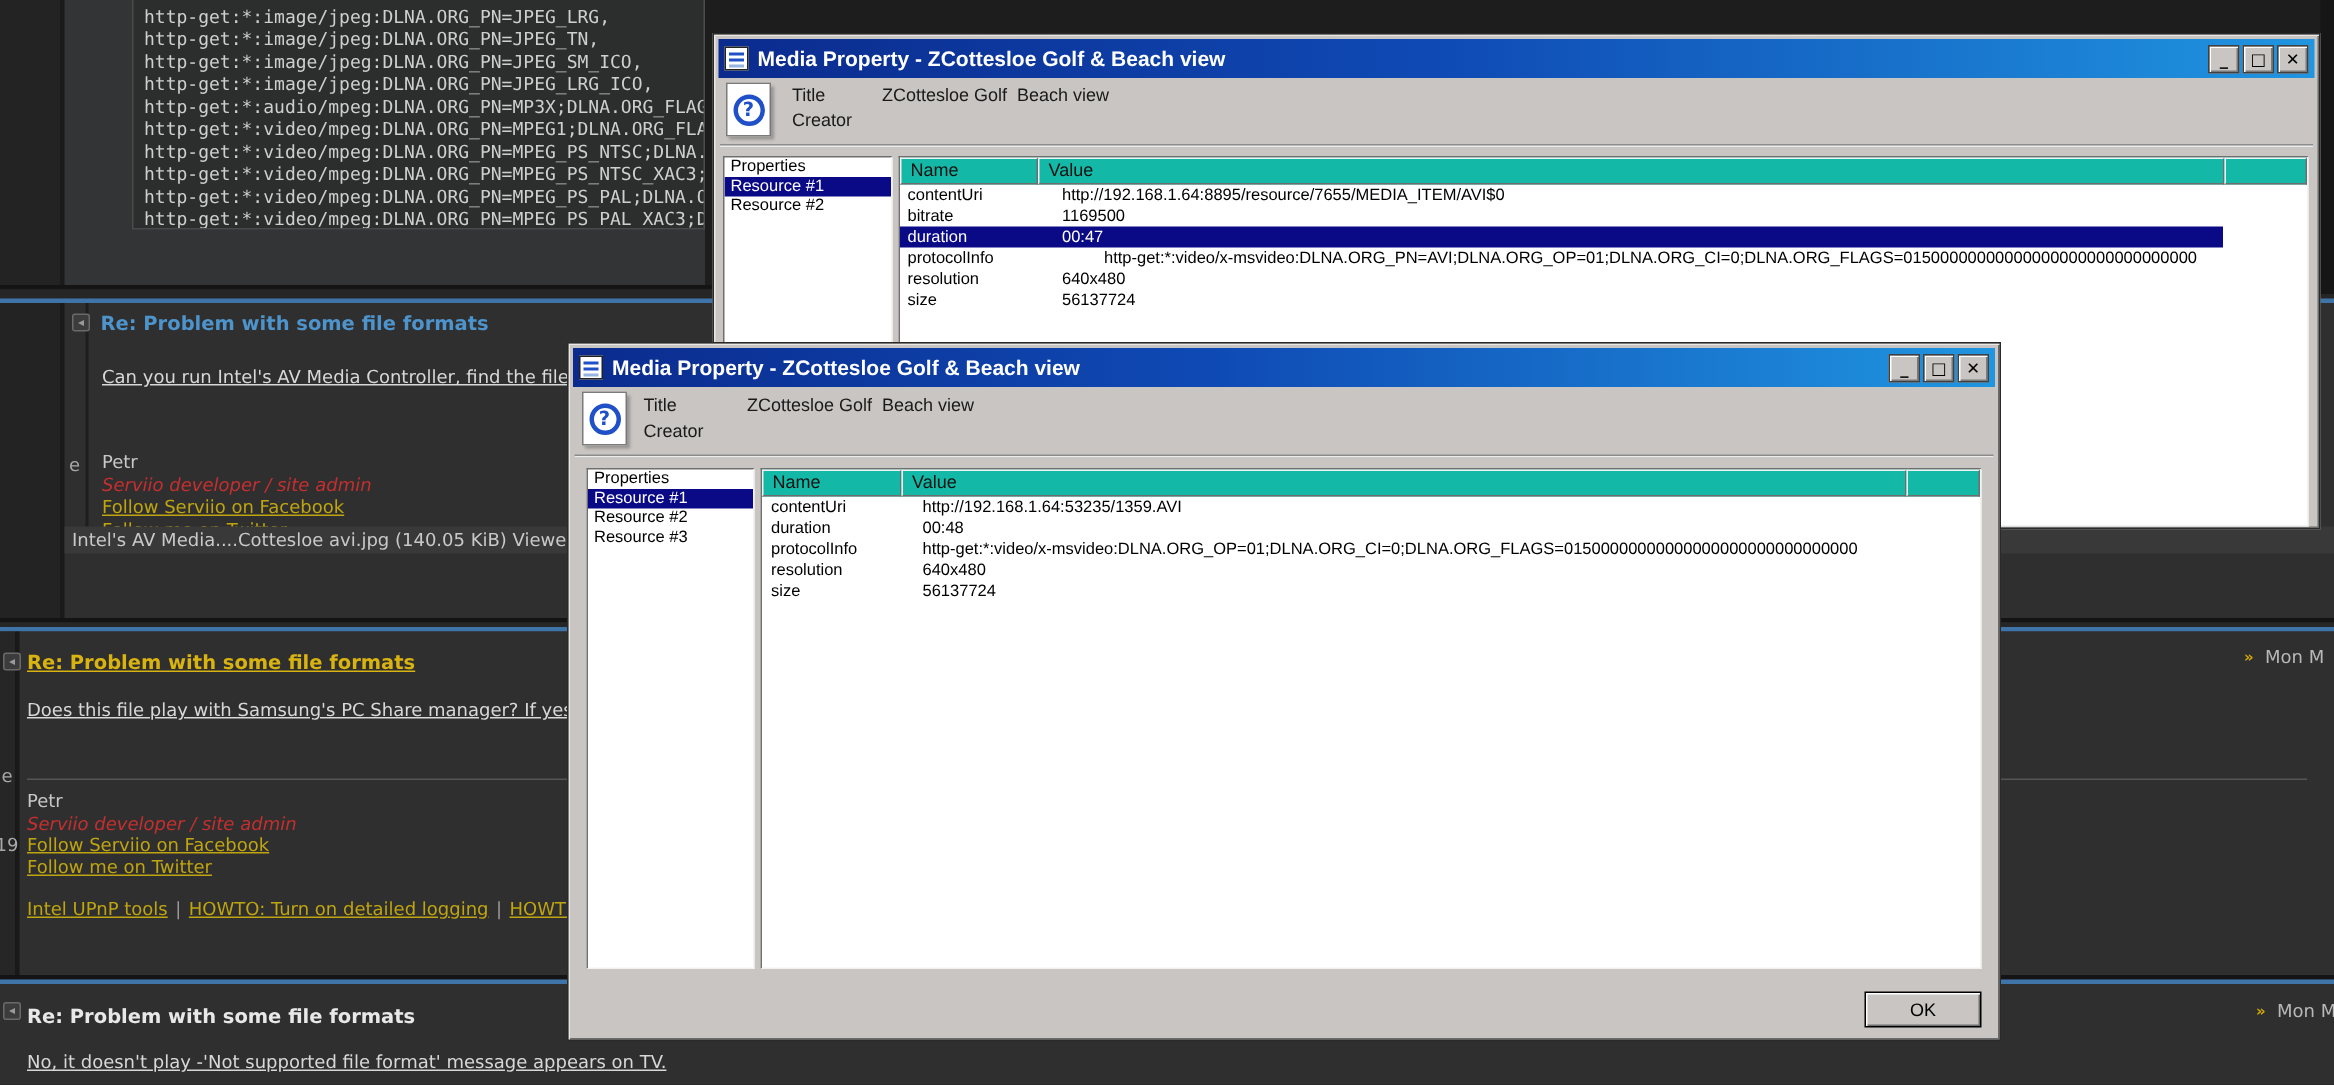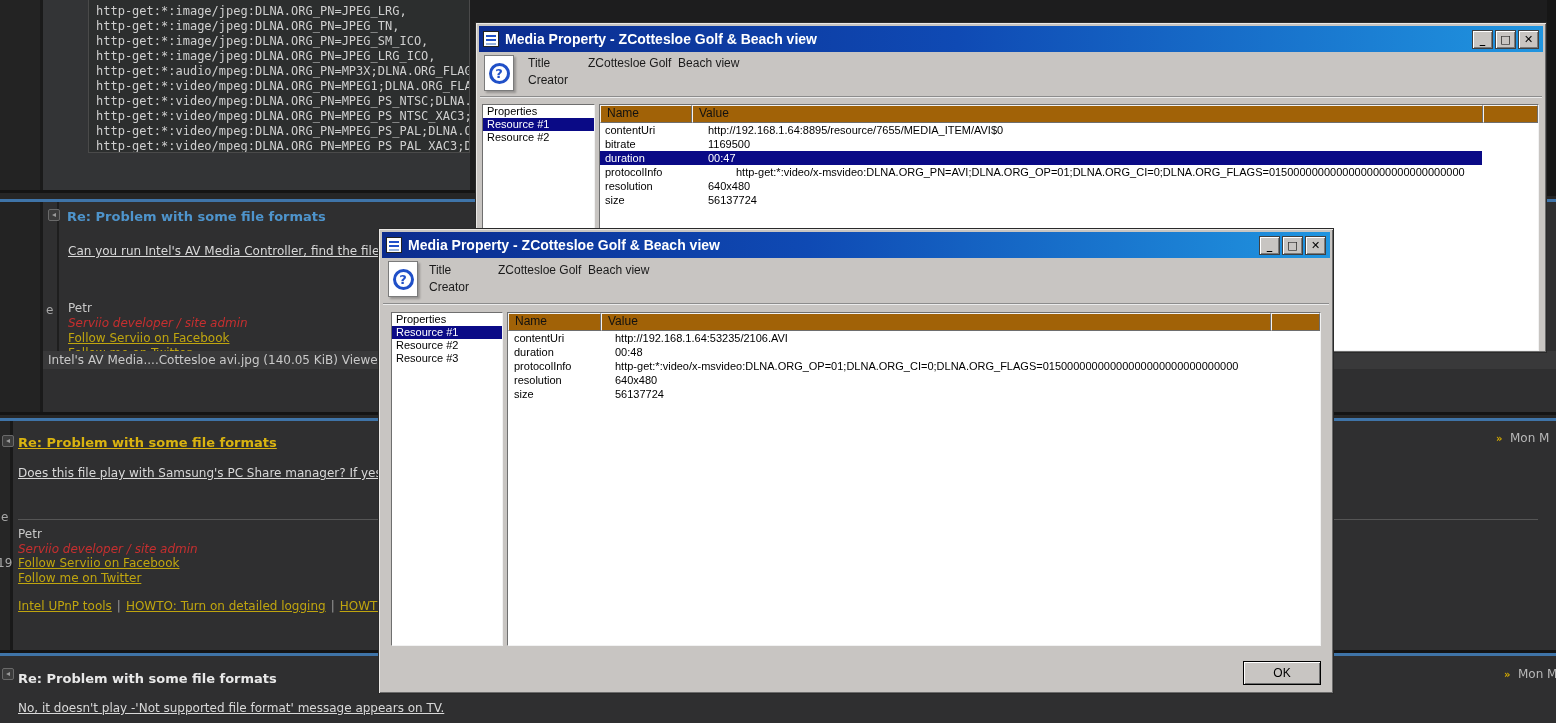--- a/index.html
+++ b/index.html
@@ -66,21 +66,21 @@
   .help-circle { width:21px; height:21px; border-radius:50%; border:3px solid #2050c8;
                  color:#2050c8; font:bold 13px/16px "DejaVu Sans",sans-serif; text-align:center; }
   .dlg-label { position:absolute; font:12px "Liberation Sans",sans-serif; color:#1a1a1a; }
   .dlg-sep { position:absolute; height:2px; background:#8c8c8c; border-bottom:1px solid #ebebeb; }
   .sunken { position:absolute; background:#fff; border:1px solid;
             border-color:#6f6f6f #f2f2f2 #f2f2f2 #6f6f6f; overflow:hidden; }
   .list-item { font:11px/13px "Liberation Sans",sans-serif; color:#000; padding-left:4px;
                white-space:nowrap; }
   .list-item.sel { background:#0a0a86; color:#fff; }
   .thead { display:flex; height:18px; }
-  .hdrcell { background:#a16207; border:1px solid; border-color:#f2f2f2 #6e6e6e #6e6e6e #f2f2f2;
+  .hdrcell { background:#14b8a6; border:1px solid; border-color:#f2f2f2 #6e6e6e #6e6e6e #f2f2f2;
              font:12px/15px "Liberation Sans",sans-serif; color:#111; padding-left:6px;
              white-space:nowrap; overflow:hidden; flex:0 0 auto; }
   .trow { position:relative; height:14px; font:11px/14px "Liberation Sans",sans-serif;
           color:#000; white-space:nowrap; }
   .trow .cname { position:absolute; left:5px;text-align:center; }
   .trow.hl { background:#0a0a86; color:#fff; }
   .ok-btn { position:absolute; background:#c8c5c2; border:1px solid #000;
             box-shadow: inset 1px 1px 0 #fff, inset -1px -1px 0 #6f6f6f;
             font:12px "Liberation Sans",sans-serif; color:#000;
             display:flex; align-items:center; justify-content:center; }
@@ -250,21 +250,21 @@
     </div>
 
     <div class="sunken" style="left:128px;top:83px;width:814px;height:334px;">
       <div class="thead">
         <div class="hdrcell" style="width:93px;">Name</div>
         <div class="hdrcell" style="width:670px;">Value</div>
         <div class="hdrcell" style="width:49px;"></div>
       </div>
       <div class="trow">
         <span class="cname" style="left:6px;">contentUri</span>
-        <span class="cname" style="left:107px;">http://192.168.1.64:53235/2106.AVI</span>
+        <span class="cname" style="left:107px;">http://192.168.1.64:53235/1359.AVI</span>
       </div>
       <div class="trow">
         <span class="cname" style="left:6px;">duration</span>
         <span class="cname" style="left:107px;">00:48</span>
       </div>
       <div class="trow">
         <span class="cname" style="left:6px;">protocolInfo</span>
         <span class="cname" style="left:107px;">http-get:*:video/x-msvideo:DLNA.ORG_OP=01;DLNA.ORG_CI=0;DLNA.ORG_FLAGS=01500000000000000000000000000000</span>
       </div>
       <div class="trow">

